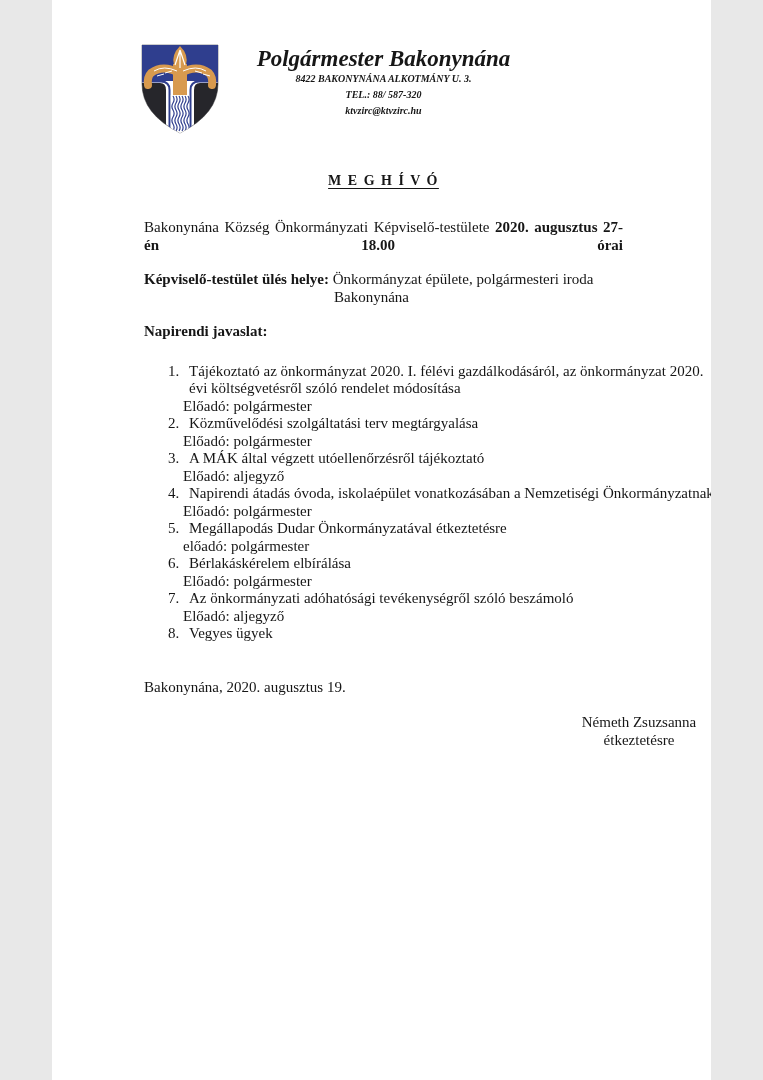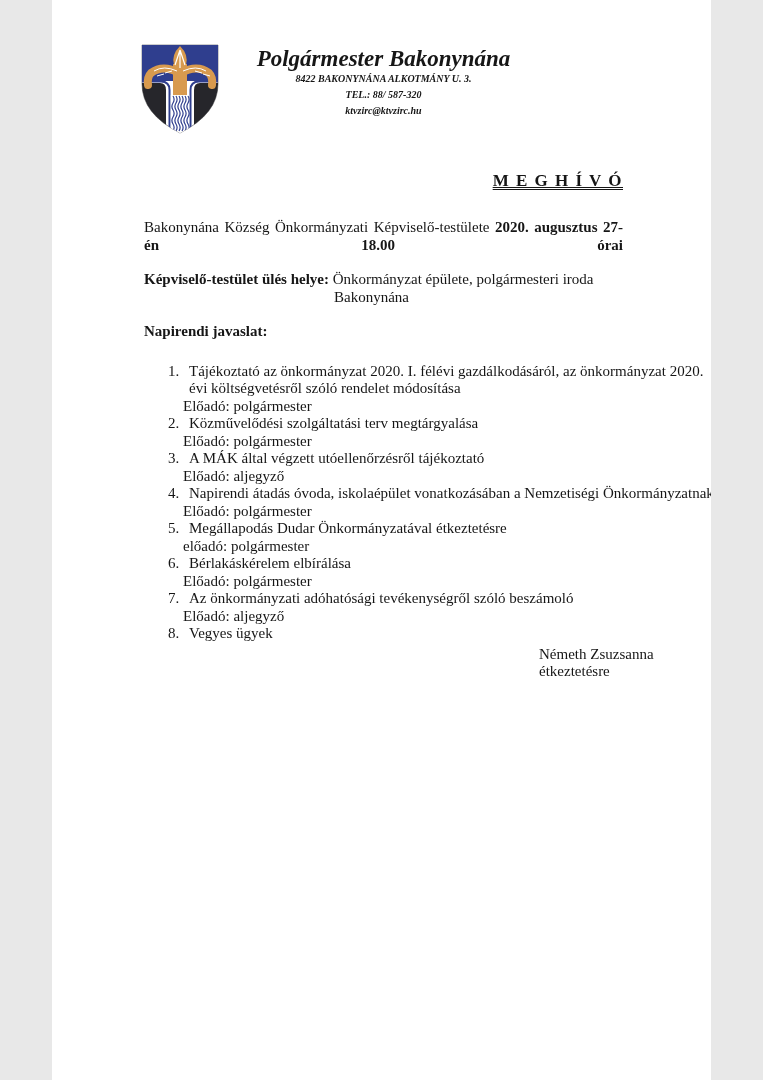--- a/index.html
+++ b/index.html
@@ -30,25 +30,24 @@
     text-align: center;
     font-style: italic;
     font-weight: bold;
   }
   .org-name { font-size: 23px; line-height: 25px; }
   .org-sub  { font-size: 10px; line-height: 16px; }
 
   
   .doc-title {
     margin-top: 52px;
-    text-align: right;
+    text-align: center;
     font-weight: bold;
-    font-size: 17px;
+    font-size: 14px;
     line-height: 20px;
-    text-decoration: underline;
   }
   .doc-title .underlined {
     letter-spacing: 1.5px;
     text-decoration: underline;
     text-underline-offset: 3px;
   }
 
   
   .intro { margin-top: 17px; }
   .intro-line1 { text-align: justify; text-align-last: justify; margin-top: 28px; }
@@ -63,24 +62,24 @@
   .agenda-list { margin-top: 22px; padding-left: 24px; }
   .agenda-item { display: flex; }
   .agenda-num { width: 21px; flex: none; }
   .agenda-body { width: 555px; flex: none; }
   .agenda-title { white-space: pre-line; }
   .agenda-presenter { margin-left: -6px; }
 
   
   .date-line { margin-top: 36px; }
   .signature {
-    margin-top: 3px;
+    margin-top: 18px;
     margin-left: 395px;
     width: 200px;
-    text-align: left;
+    text-align: center;
   }
 </style>
 </head>
 <body>
 
 <div class="page">
 
   <svg class="crest" viewBox="0 0 86 97" xmlns="http://www.w3.org/2000/svg" aria-hidden="true">
     <defs>
       <clipPath id="shieldClip">
@@ -206,20 +205,21 @@
 
       <div class="agenda-item">
         <div class="agenda-num">8.</div>
         <div class="agenda-body">
           <div class="agenda-title">Vegyes ügyek</div>
 
         </div>
       </div>
     </div>
 
+    <div class="date-line">Bakonynána, 2020. augusztus 19.</div>
 
     <div class="signature">
       <div>Németh Zsuzsanna</div>
       <div>étkeztetésre</div>
     </div>
 
   </div>
 </div>
 
 </body></html>

